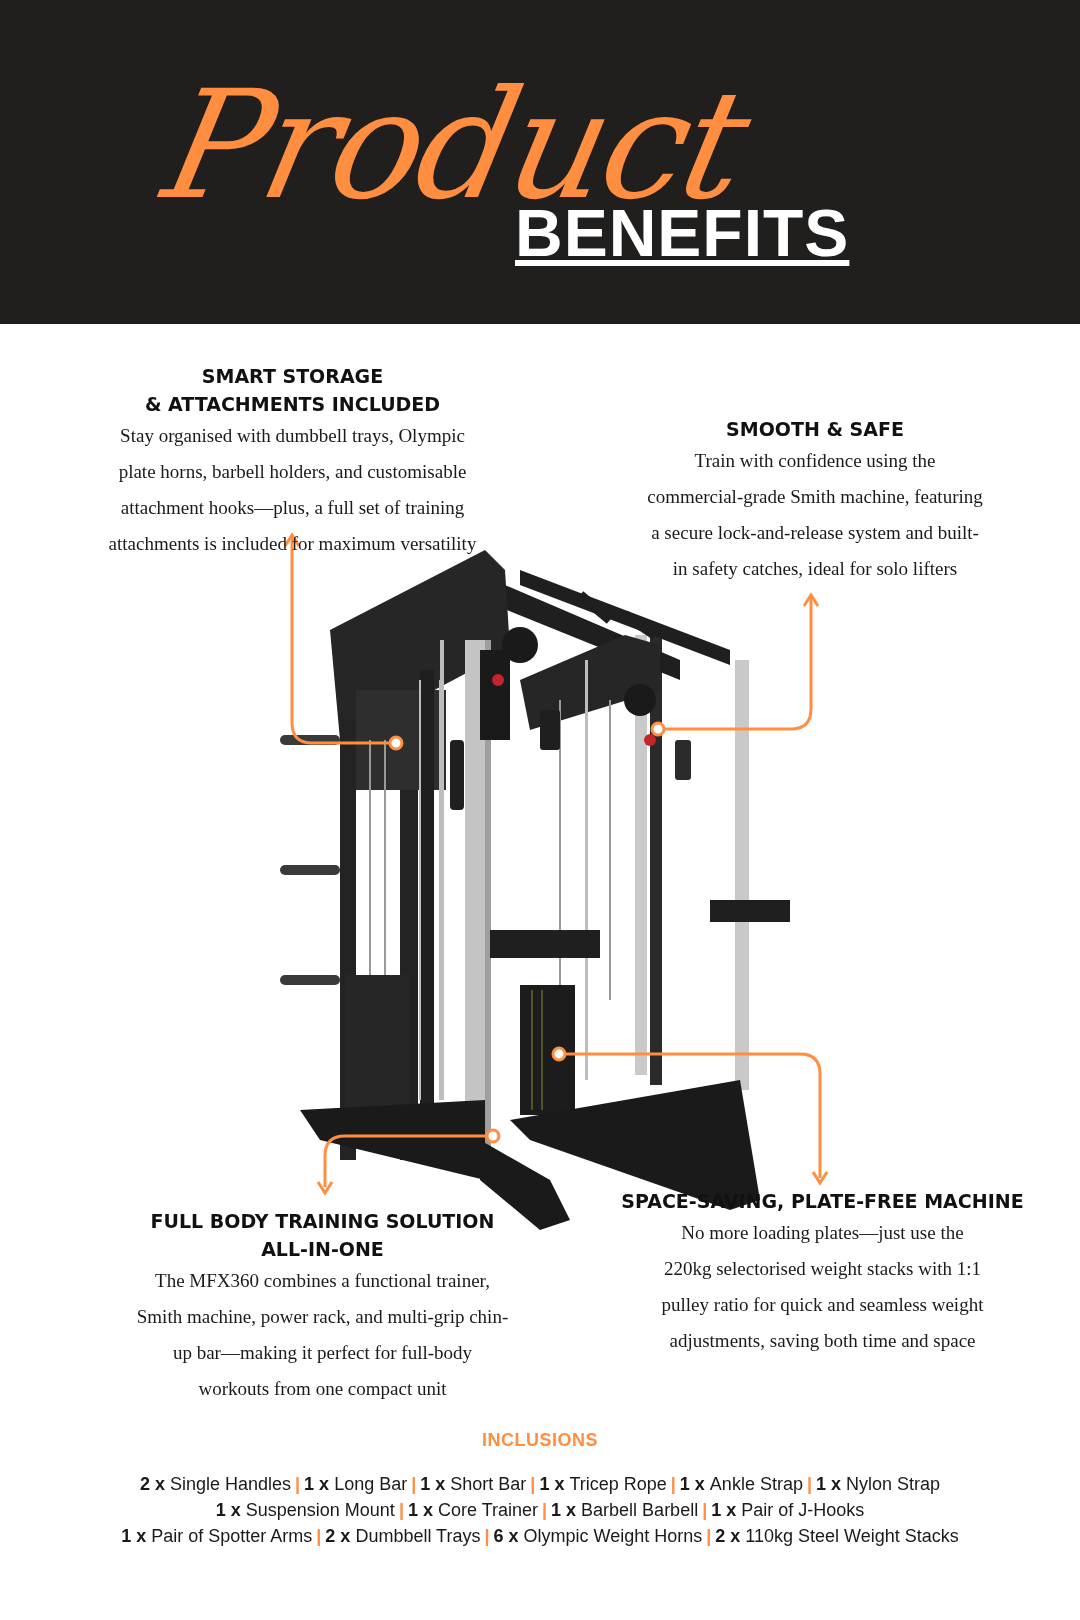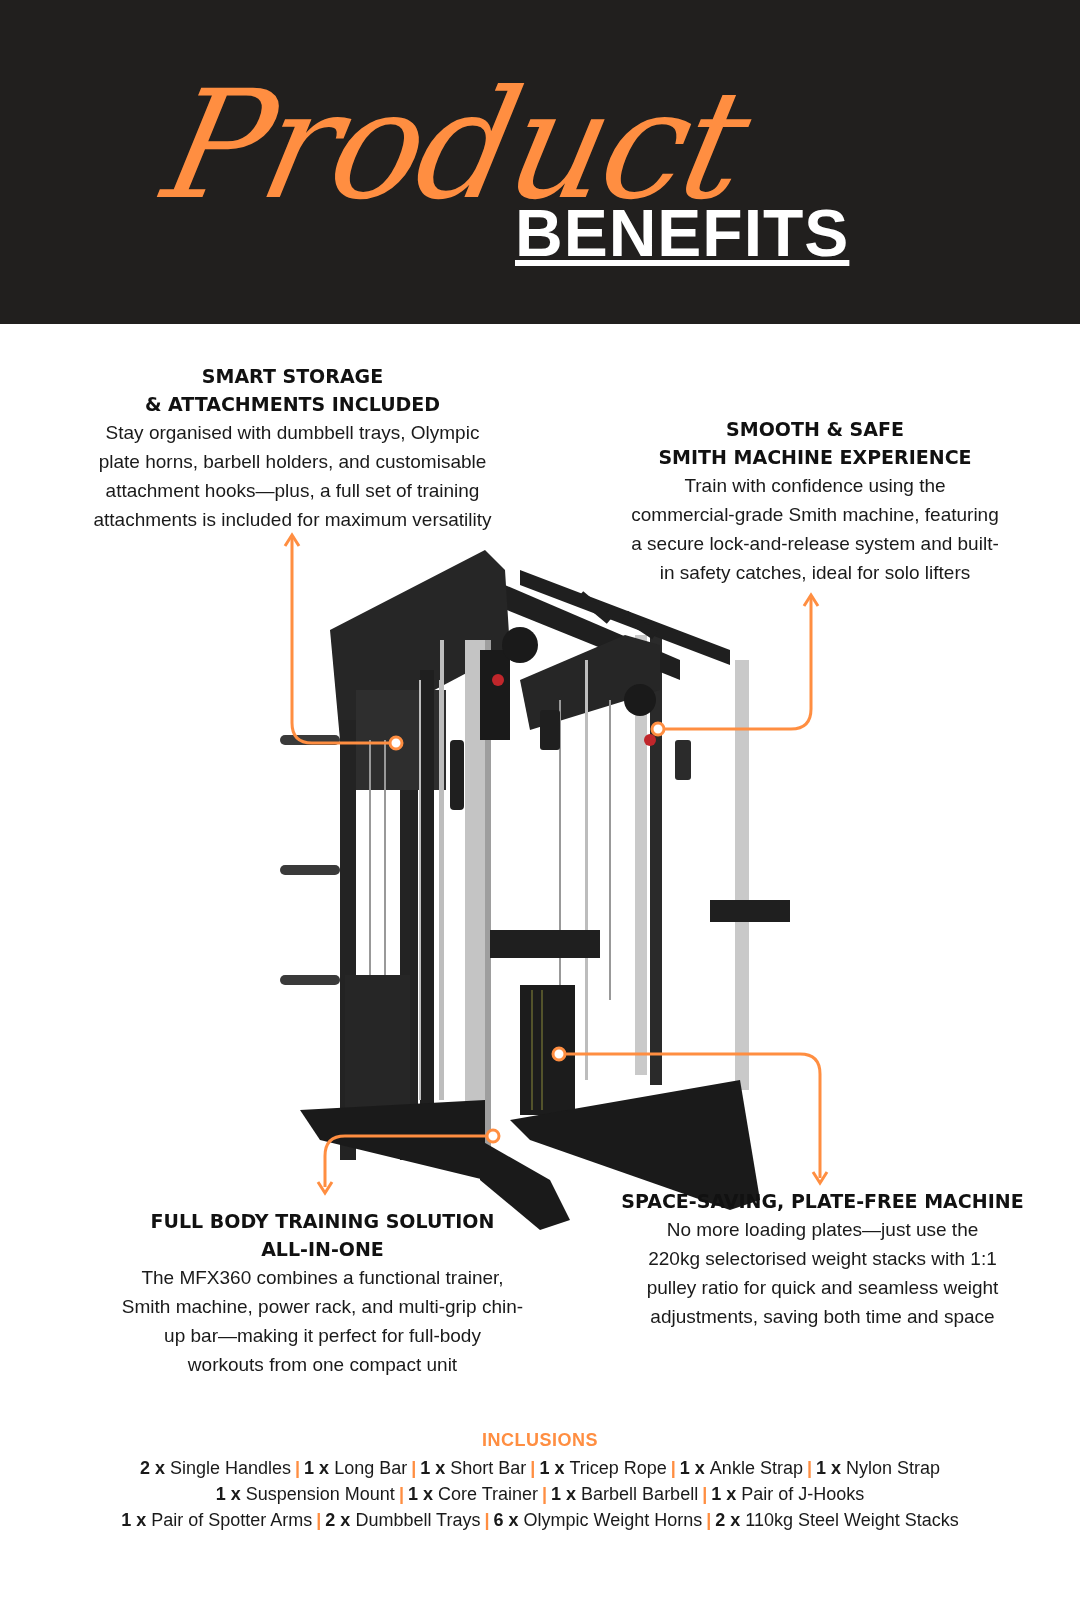--- a/index.html
+++ b/index.html
@@ -28,34 +28,34 @@
     }
 
     .callout-lines { position: absolute; left: 0; top: 0; width: 1080px; height: 1620px; pointer-events: none; }
 
     .benefit { position: absolute; text-align: center; }
     .benefit .title {
       font-family: "DejaVu Sans", sans-serif; font-weight: bold; font-size: 19px;
       line-height: 28px; color: #111;
     }
     .benefit .body {
-      font-family: Liberation Sans, sans-serif; font-size: 19px; line-height: 29px; color: #1a1a1a;
+      font-family: Liberation Serif, serif; font-size: 19px; line-height: 36px; color: #1a1a1a;
       white-space: pre-line;
     }
     .b-storage { left: 35px; top: 362px; width: 515px; }
     .b-smith { left: 575px; top: 415px; width: 480px; }
     .b-allinone { left: 70px; top: 1207px; width: 505px; }
     .b-space { left: 600px; top: 1187px; width: 445px; }
 
     .inclusions {
       position: absolute; left: 0; top: 1430px; width: 1080px; text-align: center;
       font-family: "Liberation Sans", sans-serif;
     }
     .inclusions .heading {
-      font-weight: bold; font-size: 18px; color: #ff8e41; letter-spacing: 0.5px; margin-bottom: 4px;
+      font-weight: bold; font-size: 18px; color: #ff8e41; letter-spacing: 0.5px; margin-bottom: 20px;
     }
     .inclusions .row { font-size: 18px; line-height: 26px; color: #1a1a1a; }
     .inclusions .qty { font-weight: bold; }
     .inclusions .sep { color: #ff8e41; font-weight: bold; padding: 0 4px; }
   </style>
 </head>
 <body>
 
 <div class="header">
   <div class="script">Product</div>
@@ -153,21 +153,20 @@
   <div class="title">SMART STORAGE</div>
   <div class="title">&amp; ATTACHMENTS INCLUDED</div>
   <div class="body">Stay organised with dumbbell trays, Olympic
 plate horns, barbell holders, and customisable
 attachment hooks—plus, a full set of training
 attachments is included for maximum versatility</div>
 </div>
 
 <div class="benefit b-smith">
   <div class="title">SMOOTH &amp; SAFE</div>
-  <div class="title">SMITH MACHINE EXPERIENCE</div>
   <div class="body">Train with confidence using the
 commercial-grade Smith machine, featuring
 a secure lock-and-release system and built-
 in safety catches, ideal for solo lifters</div>
 </div>
 
 <div class="benefit b-allinone">
   <div class="title">FULL BODY TRAINING SOLUTION</div>
   <div class="title">ALL-IN-ONE</div>
   <div class="body">The MFX360 combines a functional trainer,

